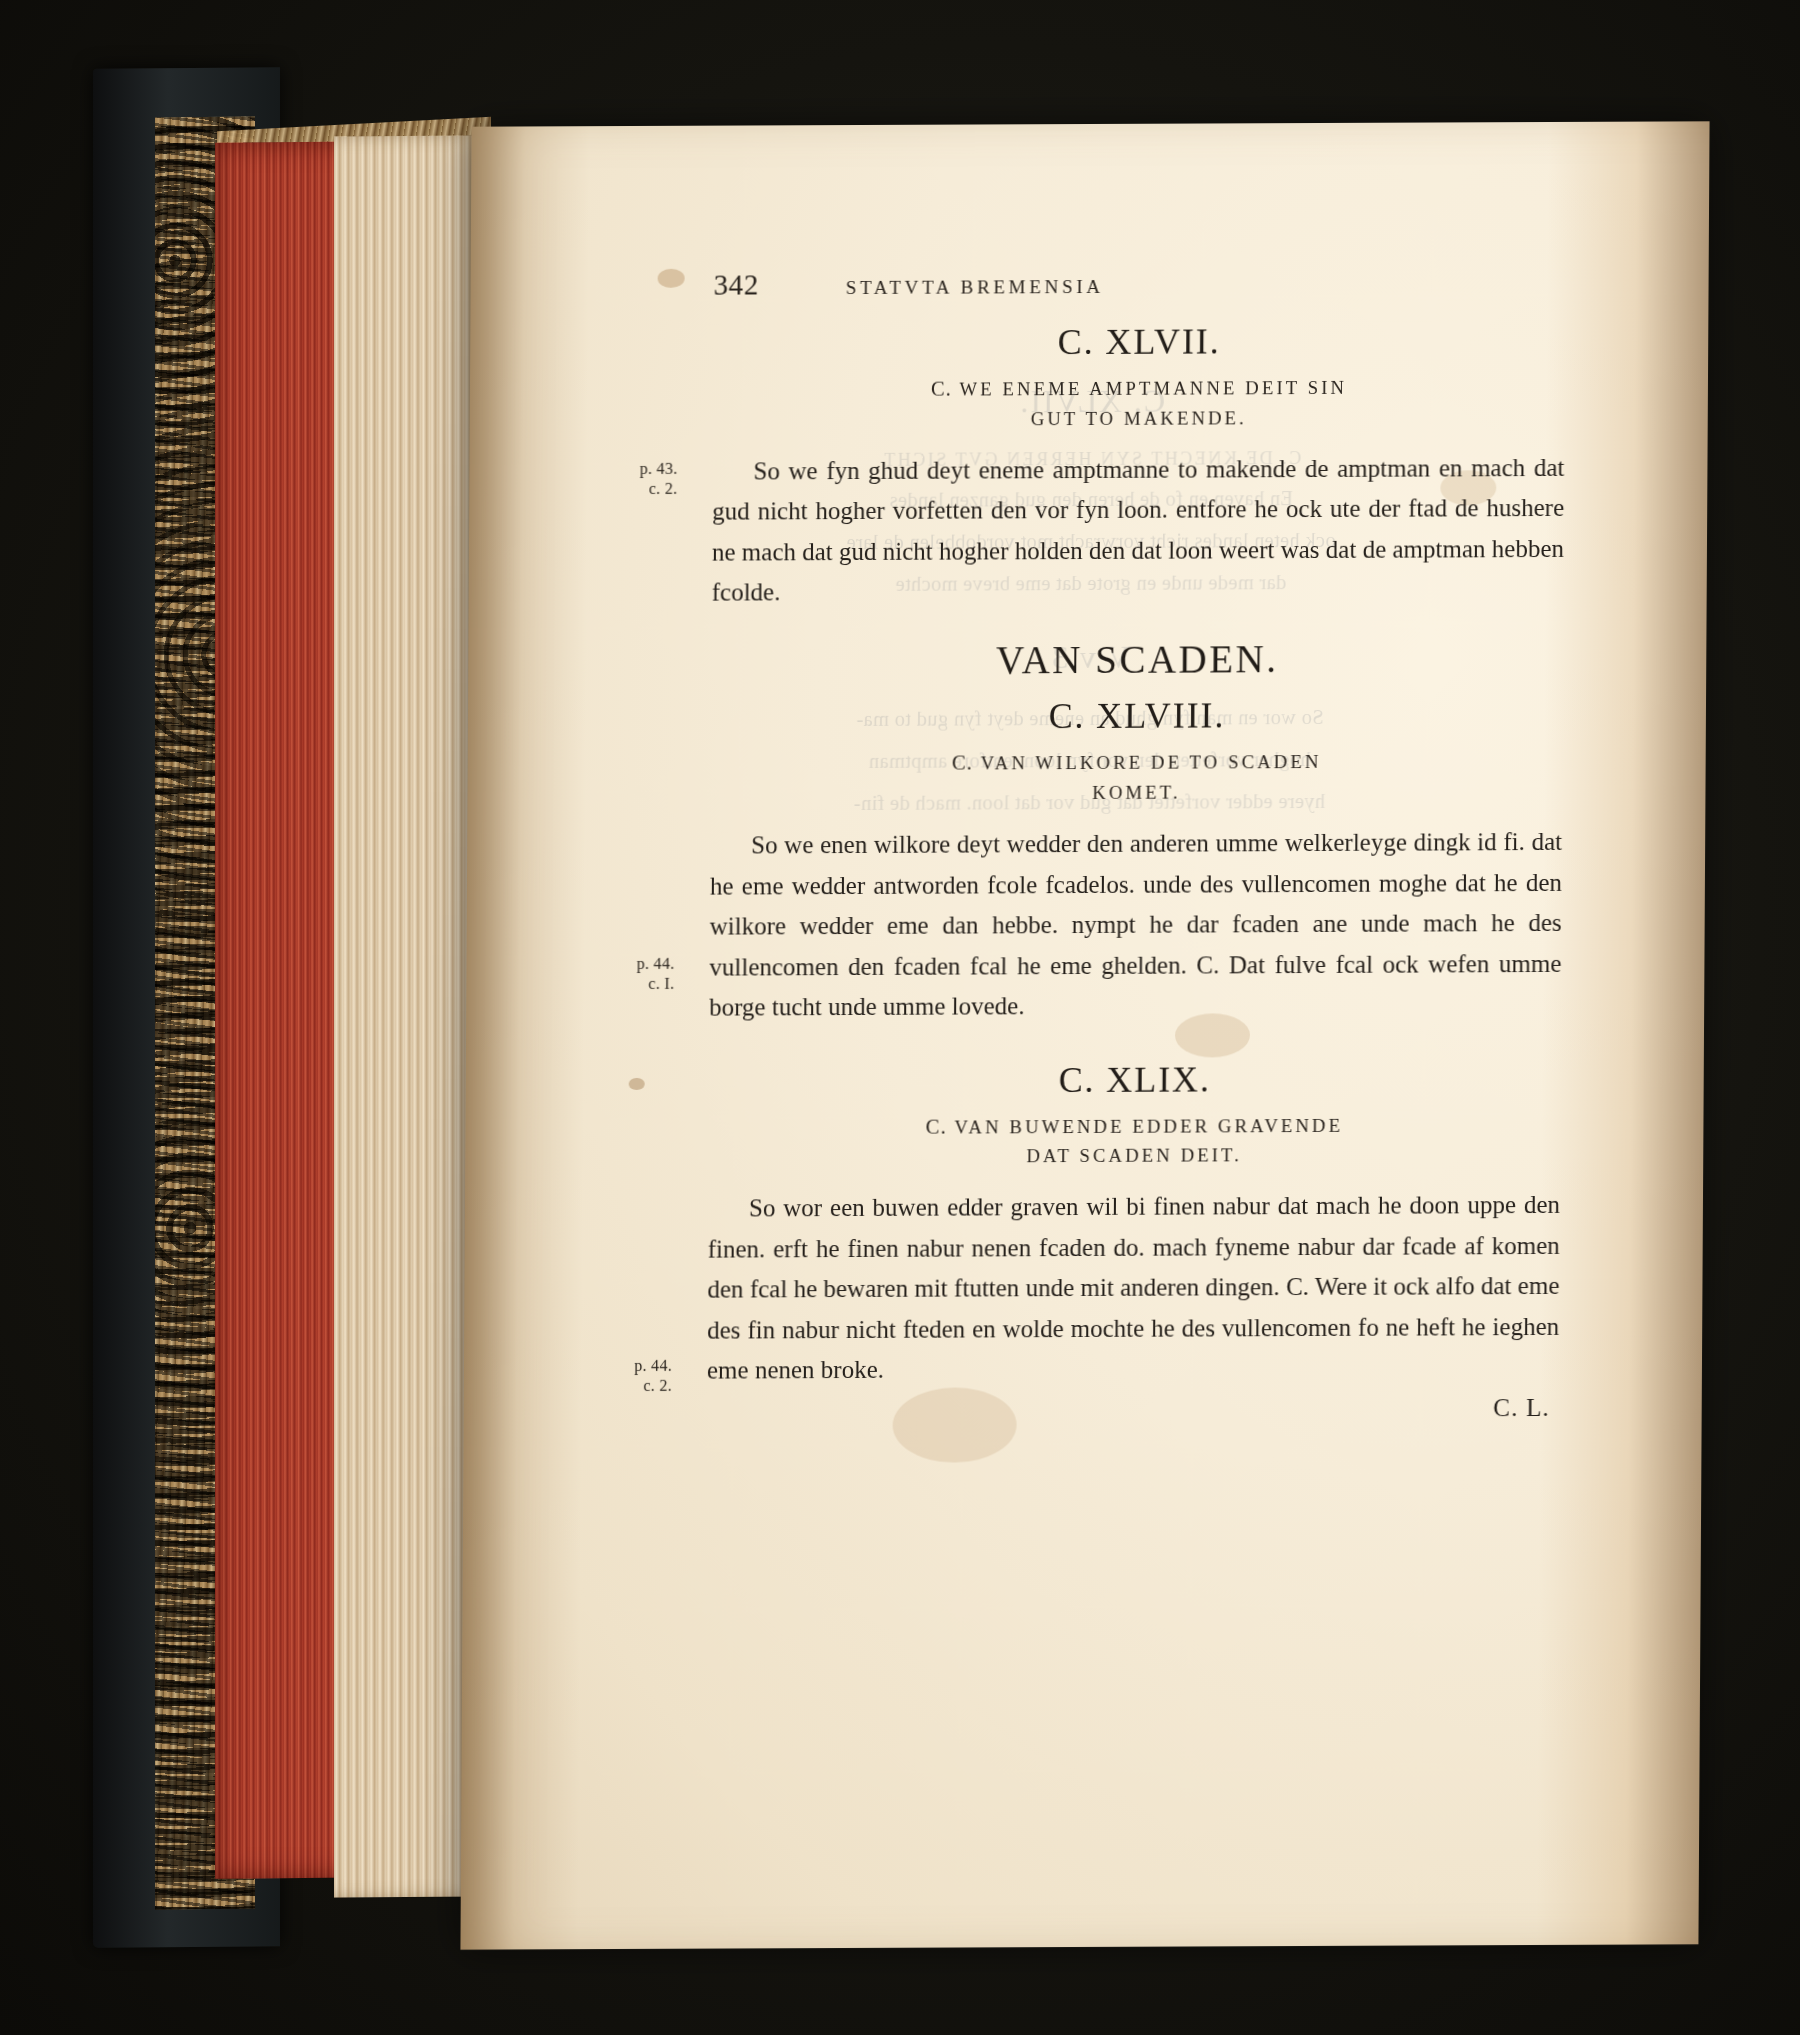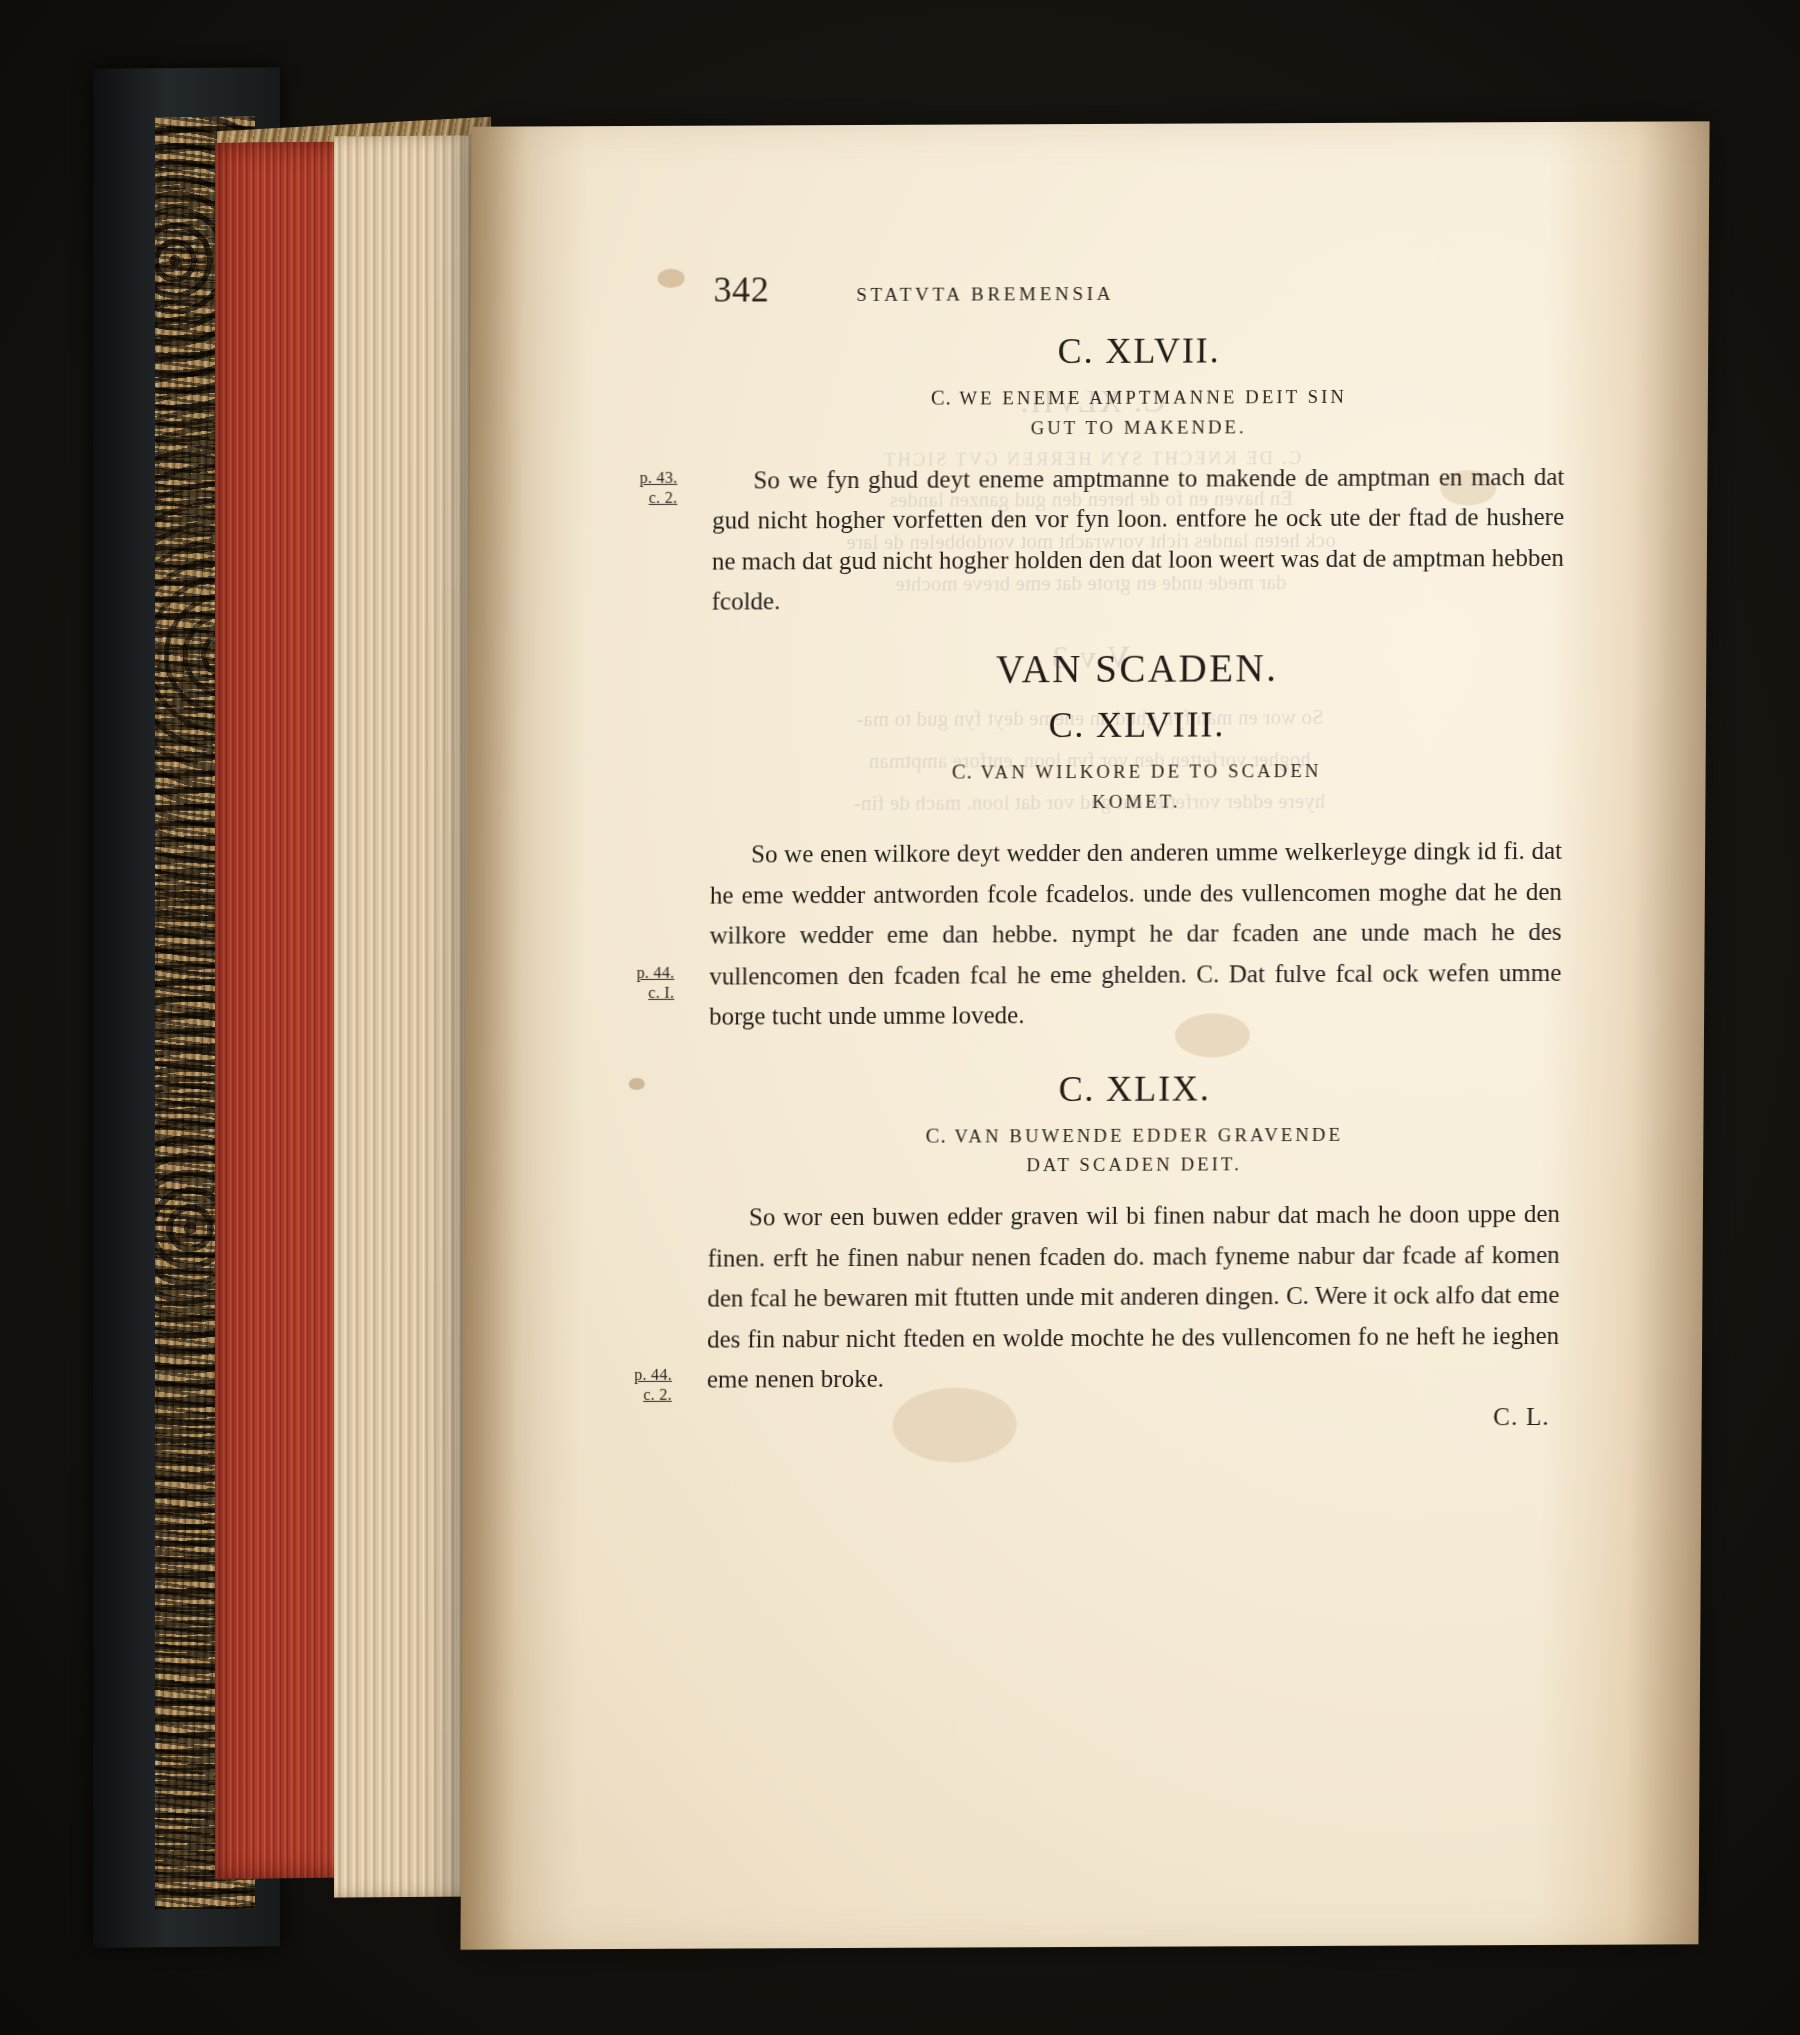--- a/index.html
+++ b/index.html
@@ -189,21 +189,21 @@
     color: #241f1a;
   }
 
   .running-head {
     display: flex;
     align-items: baseline;
     gap: 87px;
     margin-bottom: 21px;
   }
   .folio {
-    font-size: 36px;
+    font-size: 29px;
     letter-spacing: 0.6px;
     color: #2a241e;
   }
   .head-title {
     font-size: 19px;
     letter-spacing: 3.7px;
     font-variant: small-caps;
     text-transform: uppercase;
     color: #2b251f;
   }
@@ -246,21 +246,21 @@
 
   .marginal {
     position: absolute;
     width: 93px;
     text-align: right;
     font-size: 16px;
     line-height: 1.25;
     letter-spacing: 0.3px;
     color: #2c261f;
   }
-  .marginal .l2 { display: block; text-decoration: underline; }
+  .marginal .l2 { display: block; }
 
   .catchword {
     text-align: right;
     font-size: 25px;
     letter-spacing: 1.2px;
     margin-top: 3.7px;
     padding-right: 8.7px;
     color: #241f1a;
   }
 

